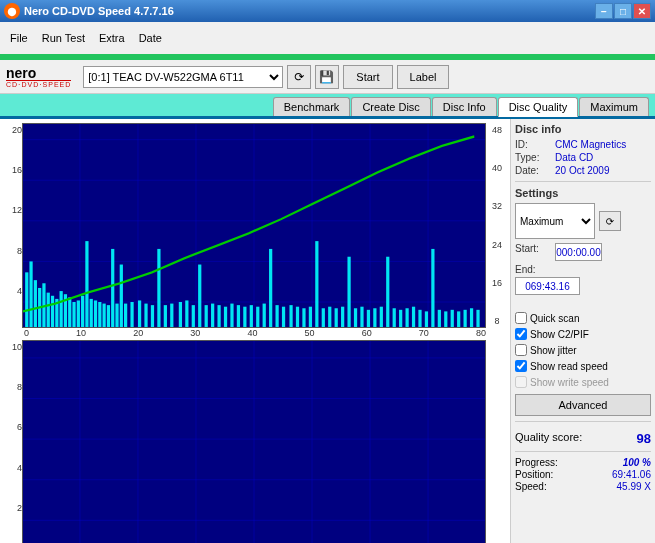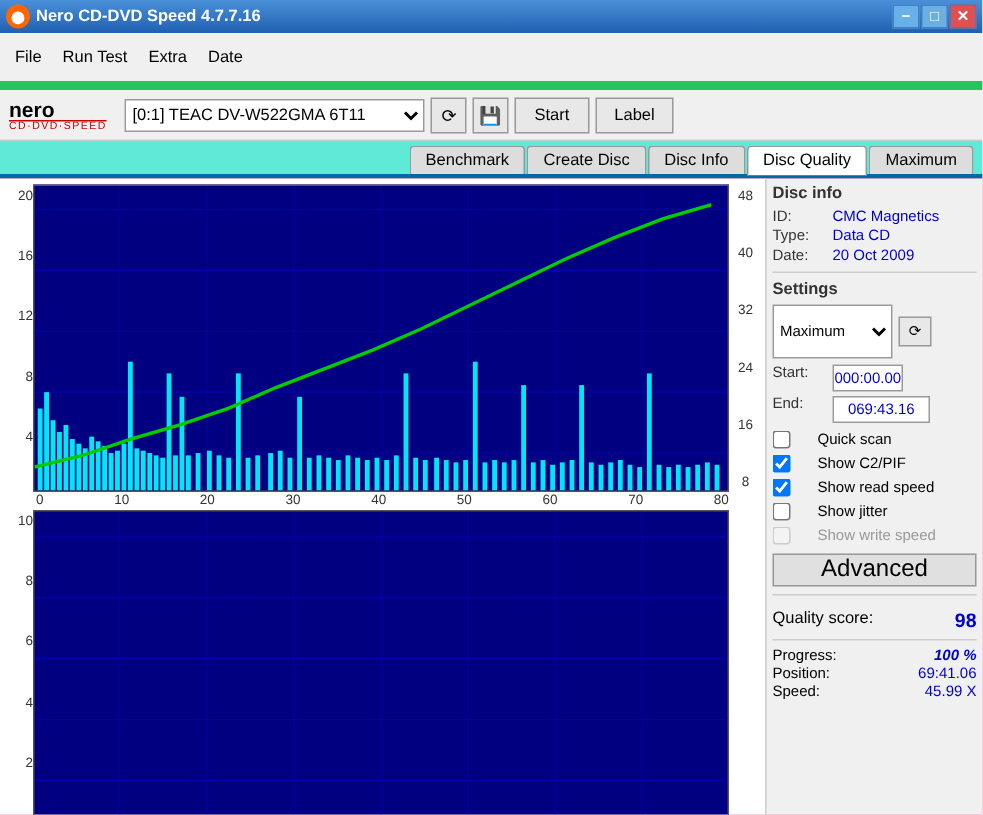--- a/index.html
+++ b/index.html
@@ -159,36 +159,36 @@
       font-size: 10px;
       border: 1px solid #999;
       background: white;
       color: #0000cc;
       text-align: center;
     }
     
     .checkbox-row {
       display: flex;
       align-items: center;
-      gap: 18px;
+      gap: 3px;
       font-size: 10px;
       margin: 1px 0;
     }
     
     .checkbox-row input[type=checkbox] {
       width: 12px; height: 12px;
     }
     
     .advanced-btn {
       width: 100%;
       height: 22px;
       background: #e0e0e0;
       border: 1px solid #999;
       cursor: pointer;
-      font-size: 16px;
+      font-size: 11px;
       margin-top: 3px;
     }
     
     .quality-row {
       display: flex;
       justify-content: space-between;
       font-size: 11px;
       margin-top: 4px;
     }
     .quality-score { color: #0000cc; font-weight: bold; font-size: 13px; }
@@ -488,40 +488,40 @@
       <select class="settings-select">
         <option>Maximum</option>
       </select>
       <div class="refresh-icon-btn">⟳</div>
     </div>
 
     <div class="disc-info-row" style="margin-bottom:1px;">
       <span class="disc-info-label">Start:</span>
       <input class="time-input" type="text" style="width: 47px; color: rgb(0, 0, 204); font-size: 10px; border: 1px solid rgb(153, 153, 153);" value="000:00.00">
     </div>
-    <div class="disc-info-row" style="margin-bottom:2px;">
+    <div class="disc-info-row" style="margin-bottom:14px;flex-direction:column;">
       <span class="disc-info-label">End:</span>
       <input class="time-input" type="text" style="width: 65px; color: rgb(0, 0, 204); font-size: 10px; border: 1px solid rgb(153, 153, 153);" value="069:43.16">
     </div>
 
     <div class="checkbox-row">
       <input type="checkbox" style="">
       <span>Quick scan</span>
     </div>
     <div class="checkbox-row">
       <input type="checkbox" checked="" style="">
       <span>Show C2/PIF</span>
     </div>
     <div class="checkbox-row">
+      <input type="checkbox" style="">
+      <span>Show jitter</span>
+    </div>
+    <div class="checkbox-row">
       <input type="checkbox" checked="" style="">
       <span>Show read speed</span>
-    </div>
-    <div class="checkbox-row">
-      <input type="checkbox" style="">
-      <span>Show jitter</span>
     </div>
     <div class="checkbox-row">
       <input type="checkbox" disabled="" style="">
       <span style="color:#999;">Show write speed</span>
     </div>
 
     <button class="advanced-btn">Advanced</button>
 
     <div class="divider"></div>
 

